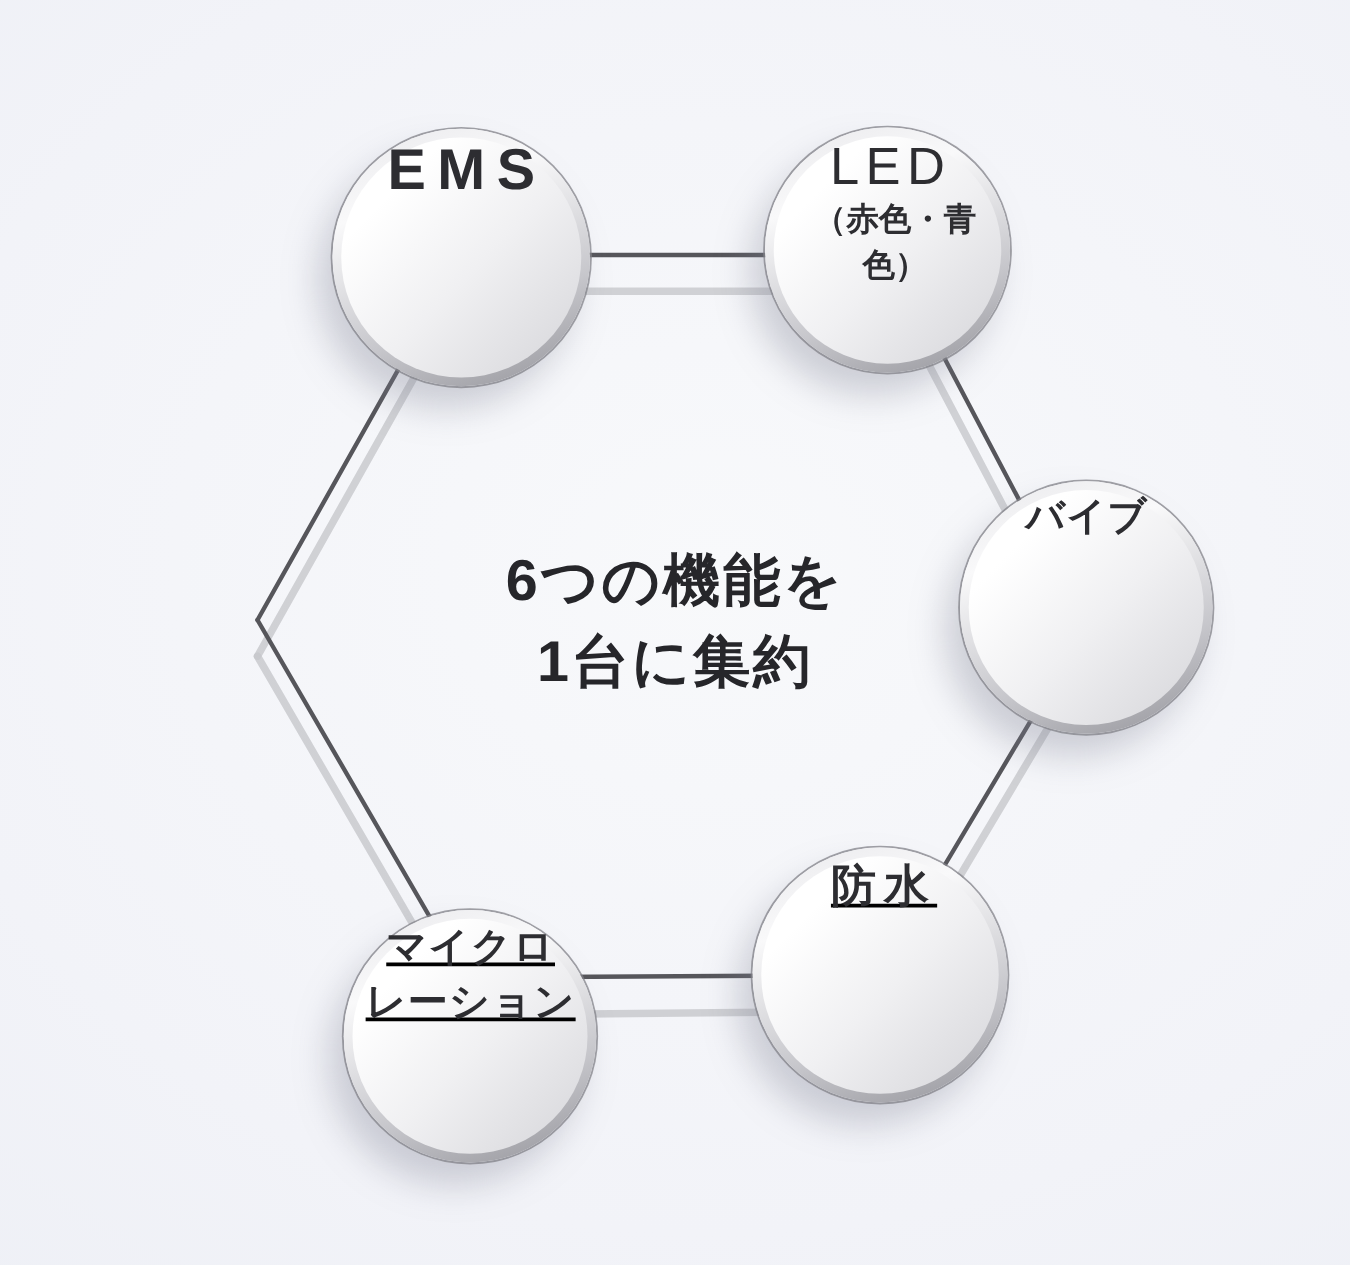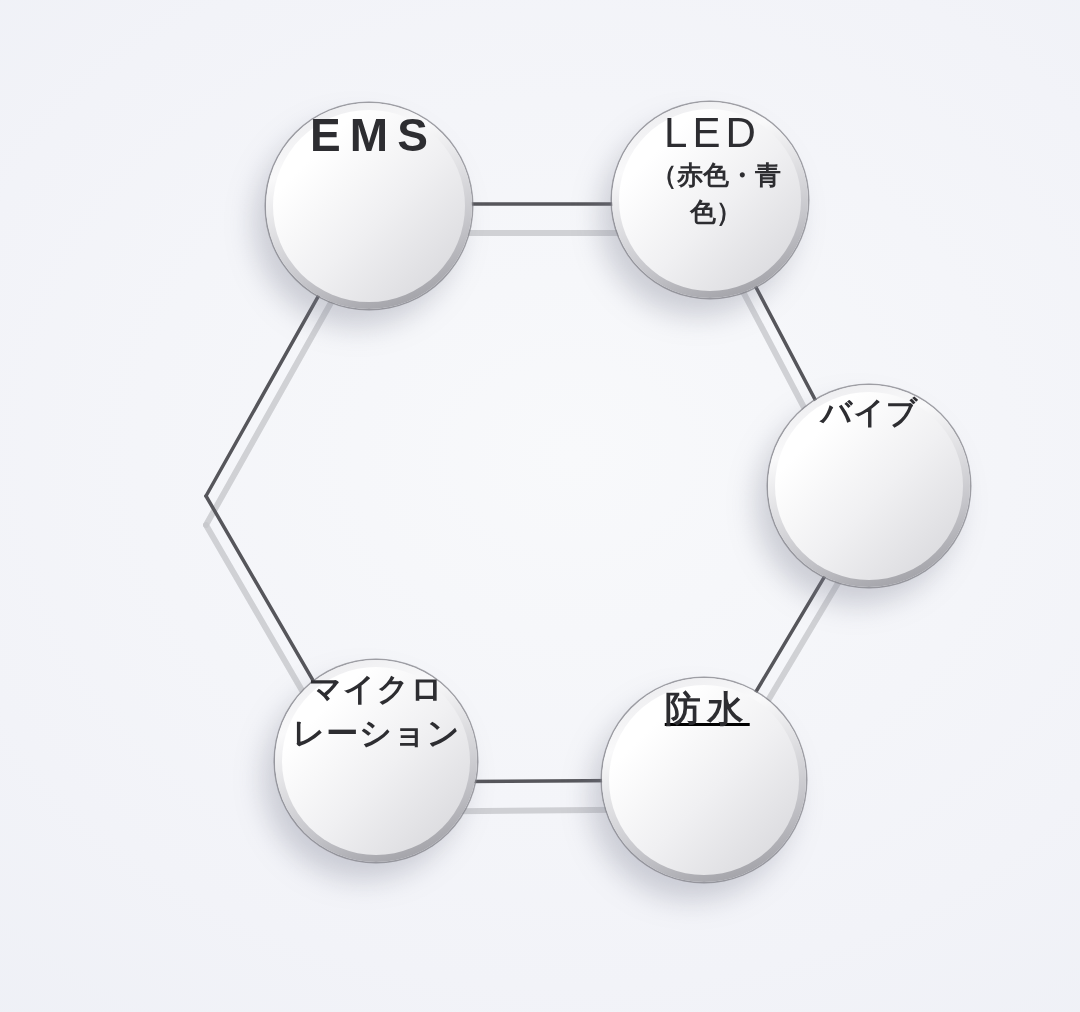--- a/index.html
+++ b/index.html
@@ -34,21 +34,21 @@
   .line-jp{font-size:31px;font-weight:700;line-height:1.38;letter-spacing:1px;margin-right:-1px;}
   .line-latin-lg{font-size:46px;font-weight:600;letter-spacing:.2em;margin-right:-.2em;line-height:1.1;}
   .line-latin-md{font-size:42px;font-weight:400;letter-spacing:.12em;margin-right:-.12em;line-height:1.15;}
   .line-paren{font-size:26px;font-weight:700;line-height:1.4;letter-spacing:0;margin-left:12px;}
   .line-water{font-size:36px;font-weight:700;letter-spacing:.18em;margin-right:-.18em;}
 
   .node-ems{left:266px;top:103px;width:206px;height:206px;}
   .node-led{left:612px;top:102px;width:196px;height:196px;}
   .node-inner-pulse{left:104px;top:394px;width:204px;height:204px;}
   .node-vibration{left:768px;top:385px;width:202px;height:202px;}
-  .node-microcurrent{left:275px;top:660px;width:202px;height:202px;}
+  .node-microcurrent{left:275px;top:728px;width:202px;height:202px;text-decoration:underline;}
   .node-waterproof{left:602px;top:678px;width:204px;height:204px;text-decoration:underline;}
 
   .center-title{
     position:absolute;left:540px;top:497px;
     transform:translate(-50%,-50%);
     text-align:center;
     color:#26262a;
     font-size:46px;font-weight:800;line-height:1.42;
     letter-spacing:2px;
     white-space:nowrap;
@@ -102,14 +102,18 @@
       <div class="line-jp" style="font-size:32px">レーション</div>
     </div>
   </div>
 
   <div class="node node-waterproof">
     <div class="node-inner">
       <div class="line-water">防水</div>
     </div>
   </div>
 
+  <div class="center-title">
+    <div>6つの機能を</div>
+    <div>1台に集約</div>
+  </div>
 
 </div>
 
 </body></html>

